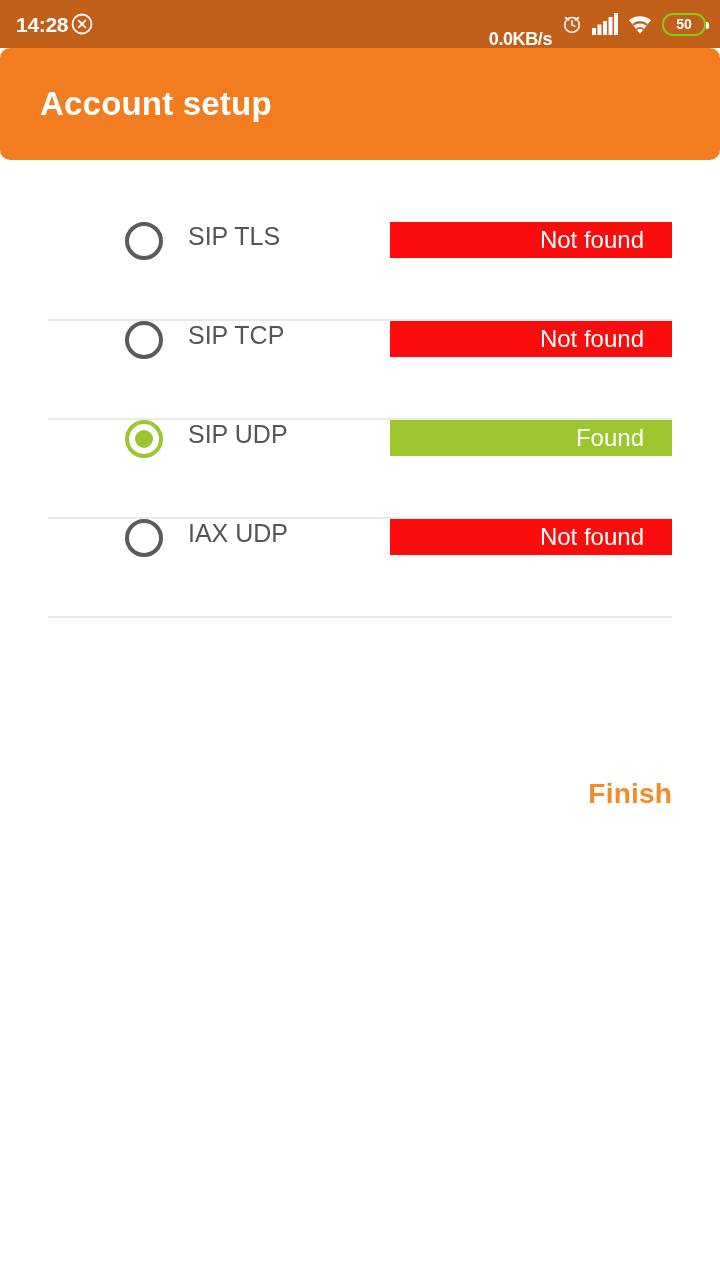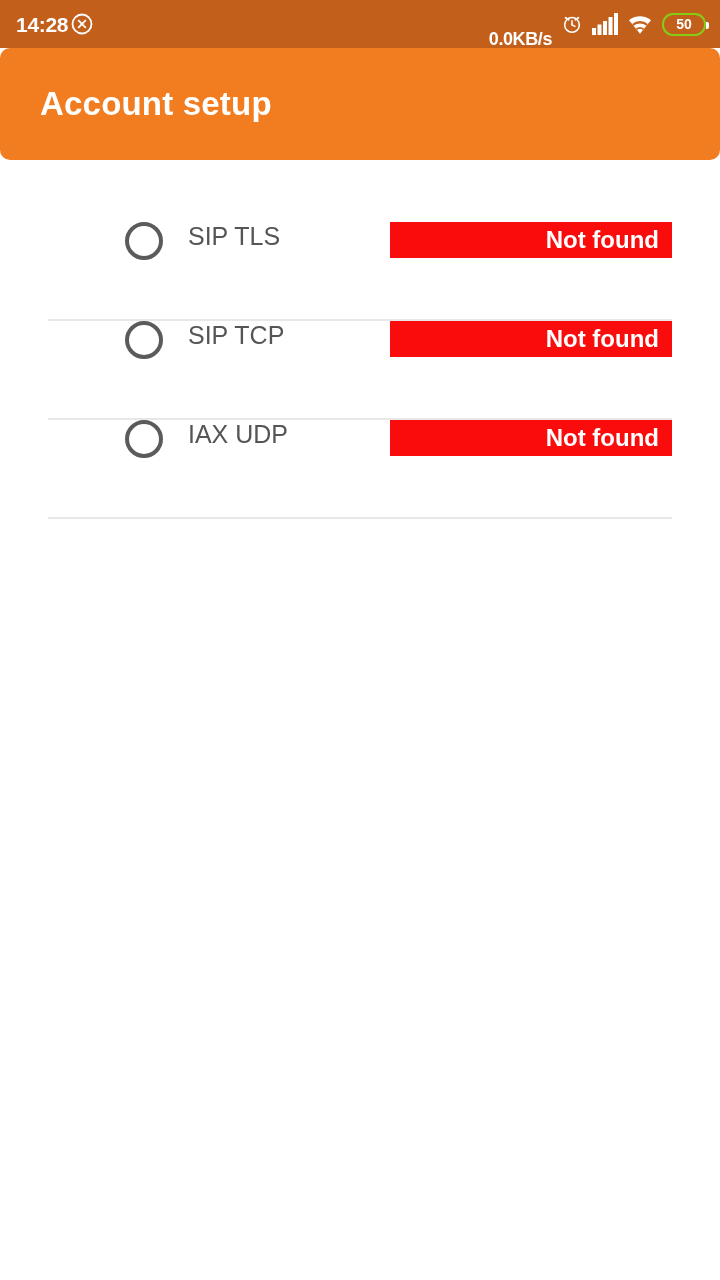--- a/index.html
+++ b/index.html
@@ -150,23 +150,22 @@
     white-space: nowrap;
   }
   .status-badge {
     margin-left: auto;
     width: 282px;
     height: 36px;
     display: flex;
     align-items: center;
     justify-content: flex-end;
     box-sizing: border-box;
-    padding-right: 13px;
+    padding-right: 28px;
     flex: 0 0 auto;
-    font-weight: bold;
   }
   .status-badge .badge-text {
     color: #ffffff;
     font-size: 24px;
     line-height: 1;
   }
   .badge-notfound { background: #fa0c0c; }
   .badge-found { background: #9bc62e; }
 
   
@@ -254,24 +253,34 @@
     </div>
 
     <div class="option-row">
       <span class="radio"></span>
       <span class="option-label">SIP TCP</span>
       <span class="status-badge badge-notfound">
         <span class="badge-text">Not found</span>
       </span>
     </div>
 
+    <div class="option-row selected">
+      <span class="radio"></span>
+      <span class="option-label">SIP UDP</span>
+      <span class="status-badge badge-found">
+        <span class="badge-text">Found</span>
+      </span>
+    </div>
 
     <div class="option-row">
       <span class="radio"></span>
       <span class="option-label">IAX UDP</span>
       <span class="status-badge badge-notfound">
         <span class="badge-text">Not found</span>
       </span>
     </div>
 
   </div>
 
+  <div class="finish-area">
+    <button class="finish-button">Finish</button>
+  </div>
 </div>
 
 </body></html>

